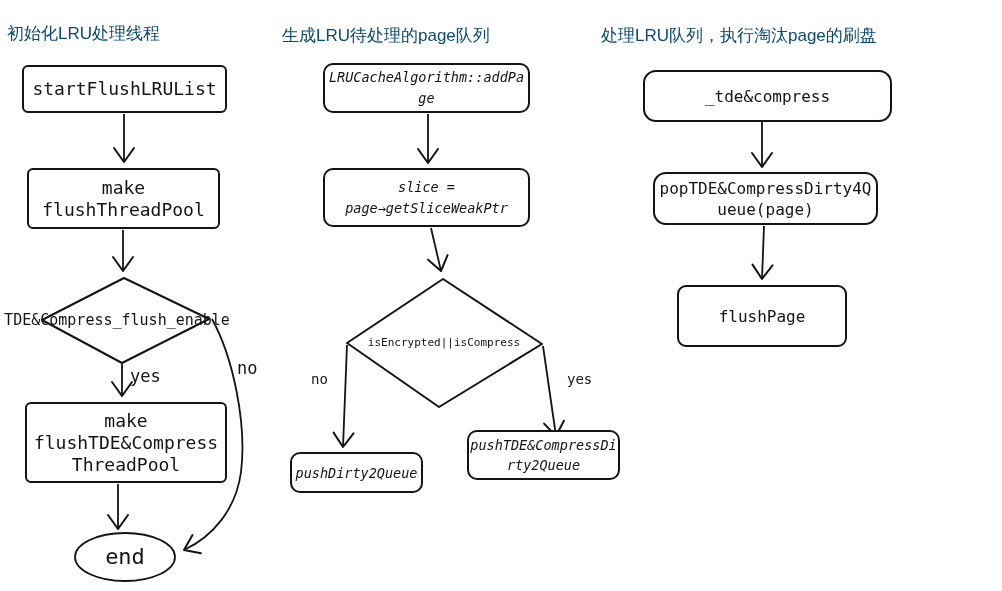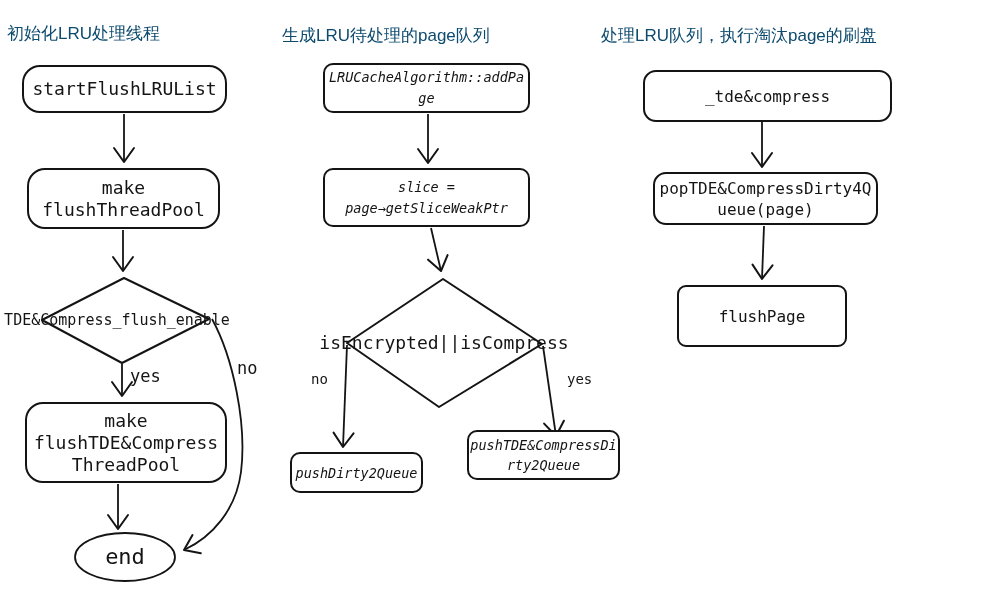--- a/index.html
+++ b/index.html
@@ -5,29 +5,29 @@
   html,body{margin:0;padding:0;background:#ffffff;}
   #canvas{position:relative;width:1002px;height:591px;background:#ffffff;overflow:hidden;
           font-family:"DejaVu Sans Mono","Liberation Mono",monospace;color:#141414;}
   #edges{position:absolute;left:0;top:0;}
   .title{position:absolute;font-family:"Liberation Sans","DejaVu Sans",sans-serif;
          font-size:17px;line-height:32px;color:#0c4a6e;white-space:nowrap;}
   .node{position:absolute;box-sizing:border-box;background:#ffffff;border:2px solid #141414;
         display:flex;flex-direction:column;align-items:center;justify-content:center;
         text-align:center;white-space:nowrap;}
   .node span{display:block;}
-  .c1{font-size:18px;line-height:22px;border-radius:18px;text-align:center;}
+  .c1{font-size:18px;line-height:22px;border-radius:6px;text-align:center;}
   .c2{font-size:13.5px;line-height:21px;border-radius:10px;font-style:italic;}
   .c2s{line-height:20px;}
   .c3{font-size:16px;line-height:21px;border-radius:13px;}
   .rbig{border-radius:9px;}
   .freelabel{position:absolute;display:flex;flex-direction:row;align-items:center;
              justify-content:center;text-align:left;white-space:nowrap;}
   .d1t{font-size:15px;line-height:20px;}
-  .d2t{font-size:18px;line-height:18px;}
+  .d2t{font-size:11px;line-height:18px;}
   .endt{font-size:22px;line-height:26px;}
   .edgelabel{position:absolute;white-space:nowrap;}
   .el1{font-size:17px;line-height:20px;}
   .el2{font-size:14px;line-height:17px;}
 </style>
 </head>
 <body>
 
 <div id="canvas">
 

